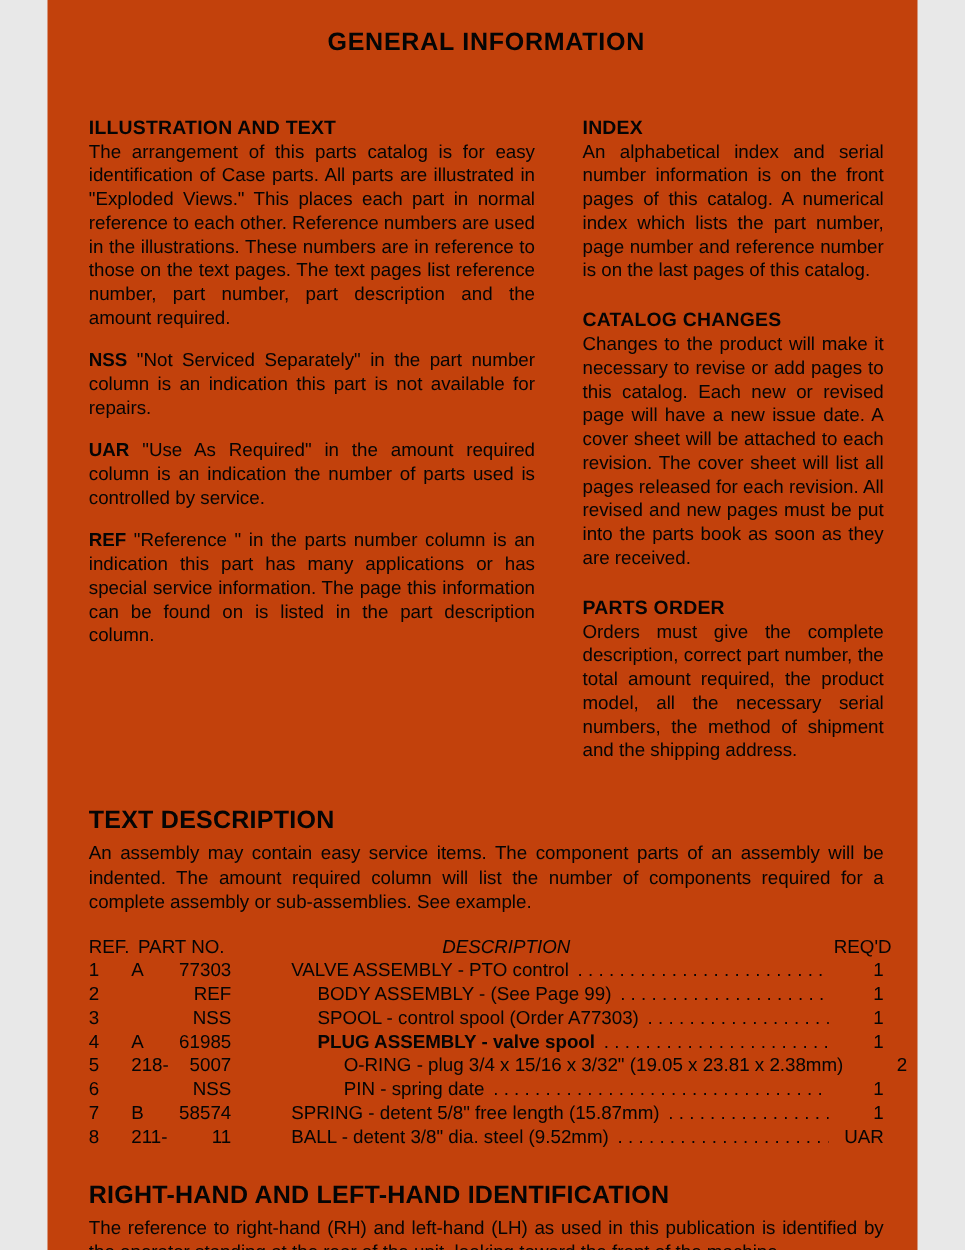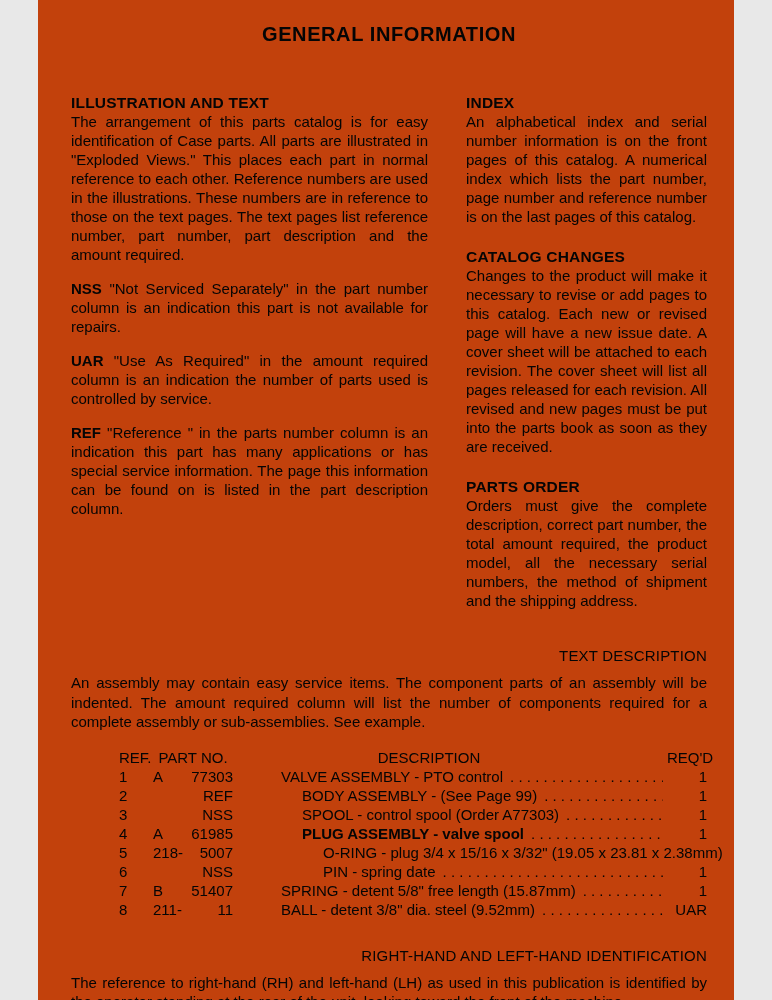--- a/index.html
+++ b/index.html
@@ -17,32 +17,32 @@
   .col-left{width:357px;flex:none;}
   .col-right{flex:1;min-width:0;}
   .sec-heading{
     font-size:15.5px;font-weight:bold;margin:0;line-height:19px;
     letter-spacing:0.2px;
   }
   .body-p{margin:0 0 15px 0;text-align:justify;line-height:19px;}
   .body-p.last{margin-bottom:0;}
   .gap-above{margin-top:21px;}
   .center-heading{
-    font-size:15px;font-weight:normal;text-align:right;line-height:20px;
+    font-size:20px;font-weight:bold;text-align:left;line-height:20px;
     margin:0;letter-spacing:0.2px;
   }
   .td-heading{margin-top:36px;}
   .intro-p{margin:7px 0 0 0;text-align:justify;line-height:19.5px;}
-  .parts-table{margin-top:16px;margin-left:48px;}
+  .parts-table{margin-top:16px;}
   .t-head,.t-row{display:flex;line-height:19px;align-items:baseline;}
   .h-ref,.c-ref{width:34px;flex:none;}
   .h-partno{width:80px;flex:none;text-align:center;}
   .c-prefix{width:36px;flex:none;}
   .c-part{width:44px;flex:none;text-align:right;}
-  .h-desc{flex:1;text-align:center;padding-right:90px;margin-left:48px;min-width:0;}
+  .h-desc{flex:1;text-align:center;padding-right:90px;margin-left:48px;min-width:0;font-style:italic;}
   .h-reqd{width:40px;flex:none;text-align:right;}
   .c-desc{flex:1;margin-left:48px;display:flex;align-items:baseline;min-width:0;}
   .desc-text{white-space:nowrap;}
   .leader{flex:1;overflow:hidden;white-space:nowrap;margin:0 4px 0 7px;min-width:0;}
   .leader::after{
     content:"........................................................................................................................";
     letter-spacing:4.2px;
   }
   .c-req{width:40px;flex:none;text-align:right;}
   .rh-heading{margin-top:27px;}
@@ -145,21 +145,21 @@
       <span class="c-part">NSS</span>
       <span class="c-desc">
           <span class="desc-text" style="padding-left: 42px;">PIN - spring date</span>
           <span class="leader"></span>
           <span class="c-req">1</span>
         </span>
     </div>
     <div class="t-row">
       <span class="c-ref">7</span>
       <span class="c-prefix">B</span>
-      <span class="c-part">51407</span>
+      <span class="c-part">58574</span>
       <span class="c-desc">
           <span class="desc-text" style="padding-left: 0px;">SPRING - detent 5/8" free length (15.87mm)</span>
           <span class="leader"></span>
           <span class="c-req">1</span>
         </span>
     </div>
     <div class="t-row">
       <span class="c-ref">8</span>
       <span class="c-prefix">211-</span>
       <span class="c-part">11</span>

